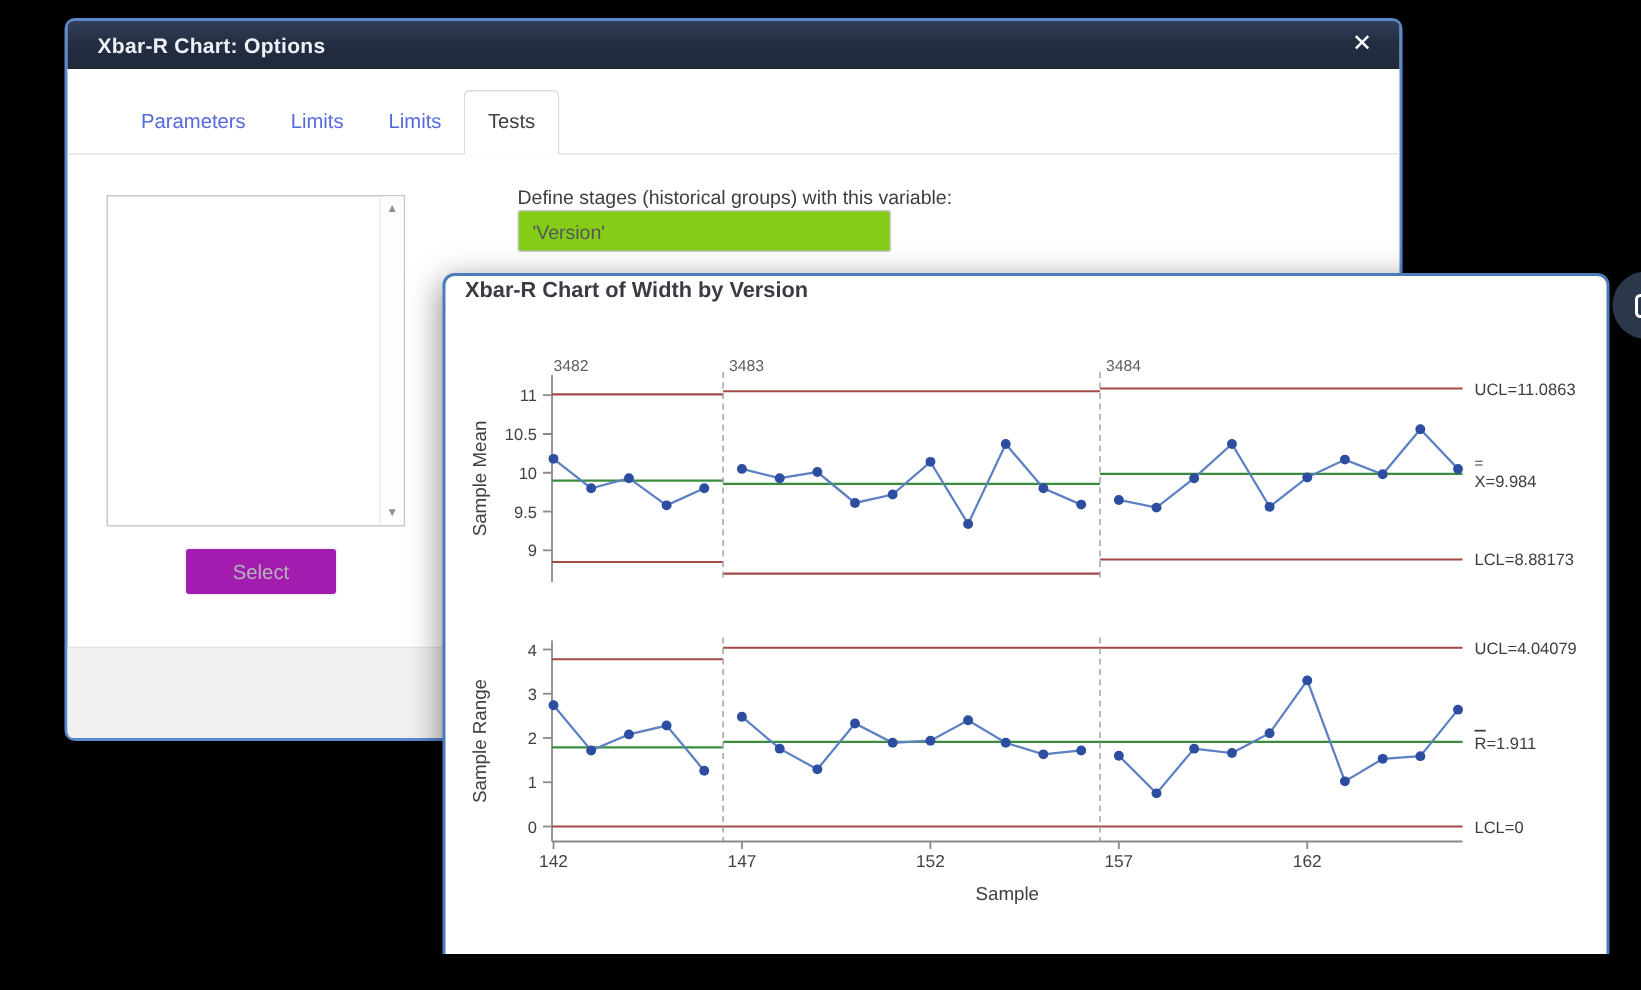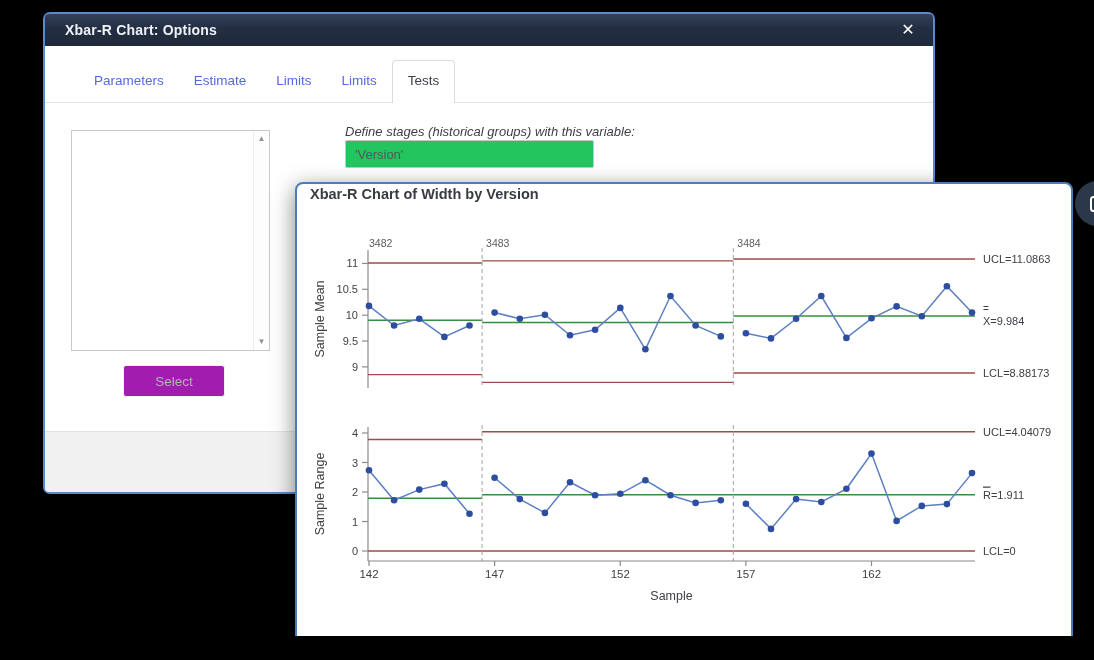--- a/index.html
+++ b/index.html
@@ -26,24 +26,24 @@
               border:1px solid #c9c9cd; background:#fff; }
   .list-scrollbar { position:absolute; right:0; top:0; bottom:0; width:16px; border-left:1px solid #ededef;
                     background:#fdfdfd; display:flex; flex-direction:column; justify-content:space-between;
                     align-items:center; padding:4px 0; }
   .scroll-arrow { color:#909095; font-size:8px; line-height:8px; cursor:default; }
 
   .select-btn { position:absolute; left:78px; top:262px; width:102px; height:32px; background:#a21caf;
                 border:1px solid #f0f0f2; border-radius:3px; color:#b4b4ba; font-size:13.5px;
                 font-family:"Liberation Sans",sans-serif; }
 
-  .define-label { position:absolute; left:300px; top:21px; font-size:13px; color:#3c3e44;font-style:italic; }
+  .define-label { position:absolute; left:300px; top:21px; font-size:13px; color:#3c3e44; }
   .variable-input { position:absolute; left:300px; top:37px; width:249px; height:28px;
                     border:1px solid #c6c6ca; border-radius:2px; padding:0 9px; font-size:13px;
-                    color:#55575c; background:#22c55e; font-family:"Liberation Sans",sans-serif; }
+                    color:#55575c; background:#84cc16; font-family:"Liberation Sans",sans-serif; }
   .dialog-footer { position:absolute; left:0; right:0; bottom:0; height:61px; background:#f1f1f2;
                    border-top:1px solid #e3e3e5; border-radius:0 0 4px 4px; }
 
   
   .chart-window { position:absolute; left:262px; top:182px; width:778px; height:463px; background:#fff;
                   border:2px solid #4a7db9; border-radius:8px; box-shadow:0 6px 22px rgba(0,0,0,.5); }
   .chart-title { position:absolute; left:13px; top:2px; font-weight:bold; font-size:14.5px; color:#393c42; z-index:2; }
   #chart-svg { position:absolute; left:0; top:0; }
   #chart-svg text { font-family:"Liberation Sans", sans-serif; }
 
@@ -59,21 +59,20 @@
   <div class="dialog">
     <div class="titlebar">
       <span class="dialog-title">Xbar-R Chart: Options</span>
       <button class="close-btn">
         <span>✕</span>
       </button>
     </div>
 
     <div class="tabbar">
       <button class="tab">Parameters</button>
-      <button class="tab">Estimate</button>
       <button class="tab">Limits</button>
       <button class="tab">Limits</button>
       <button class="tab active">Tests</button>
     </div>
 
     <div class="dialog-body">
       <div class="list-box">
         <div class="list-scrollbar">
           <span class="scroll-arrow">▲</span>
           <span class="scroll-arrow">▼</span>

